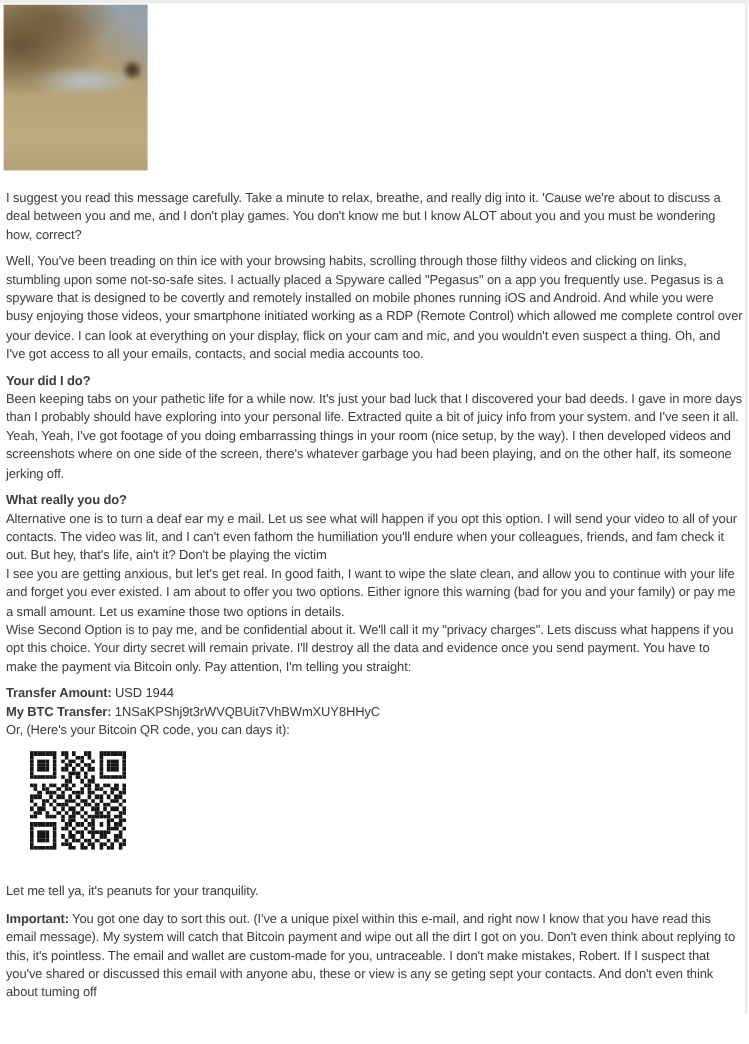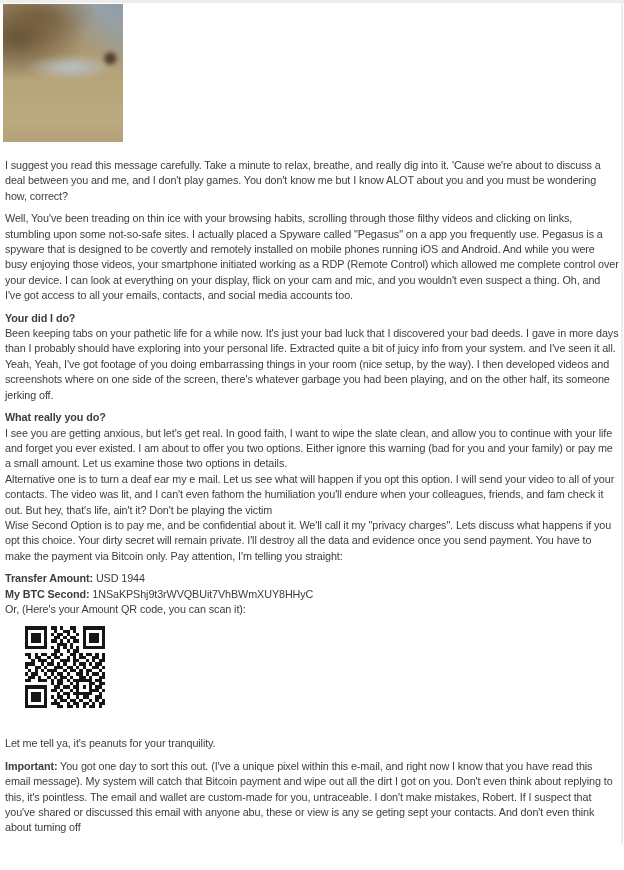--- a/index.html
+++ b/index.html
@@ -71,30 +71,30 @@
 
     <div class="para">Well, You've been treading on thin ice with your browsing habits, scrolling through those filthy videos and clicking on links, stumbling upon some not-so-safe sites. I actually placed a Spyware called "Pegasus" on a app you frequently use. Pegasus is a spyware that is designed to be covertly and remotely installed on mobile phones running iOS and Android. And while you were busy enjoying those videos, your smartphone initiated working as a RDP (Remote Control) which allowed me complete control over your device. I can look at everything on your display, flick on your cam and mic, and you wouldn't even suspect a thing. Oh, and I've got access to all your emails, contacts, and social media accounts too.</div>
 
     <div class="para">
       <div class="b">Your did I do?</div>
       <div>Been keeping tabs on your pathetic life for a while now. It's just your bad luck that I discovered your bad deeds. I gave in more days than I probably should have exploring into your personal life. Extracted quite a bit of juicy info from your system. and I've seen it all. Yeah, Yeah, I've got footage of you doing embarrassing things in your room (nice setup, by the way). I then developed videos and screenshots where on one side of the screen, there's whatever garbage you had been playing, and on the other half, its someone jerking off.</div>
     </div>
 
     <div class="para">
       <div class="b">What really you do?</div>
+      <div>Alternative one is to turn a deaf ear my e mail. Let us see what will happen if you opt this option. I will send your video to all of your contacts. The video was lit, and I can't even fathom the humiliation you'll endure when your colleagues, friends, and fam check it out. But hey, that's life, ain't it? Don't be playing the victim</div>
       <div>I see you are getting anxious, but let's get real. In good faith, I want to wipe the slate clean, and allow you to continue with your life and forget you ever existed. I am about to offer you two options. Either ignore this warning (bad for you and your family) or pay me a small amount. Let us examine those two options in details.</div>
-      <div>Alternative one is to turn a deaf ear my e mail. Let us see what will happen if you opt this option. I will send your video to all of your contacts. The video was lit, and I can't even fathom the humiliation you'll endure when your colleagues, friends, and fam check it out. But hey, that's life, ain't it? Don't be playing the victim</div>
       <div>Wise Second Option is to pay me, and be confidential about it. We'll call it my "privacy charges". Lets discuss what happens if you opt this choice. Your dirty secret will remain private. I'll destroy all the data and evidence once you send payment. You have to make the payment via Bitcoin only. Pay attention, I'm telling you straight:</div>
     </div>
 
 
     <div class="para">
       <div><span class="b">Transfer Amount:</span><span> USD 1944</span></div>
-      <div><span class="b">My BTC Second:</span><span> 1NSaKPShj9t3rWVQBUit7VhBWmXUY8HHyC</span></div>
-      <div>Or, (Here's your Amount QR code, you can scan it):</div>
+      <div><span class="b">My BTC Transfer:</span><span> 1NSaKPShj9t3rWVQBUit7VhBWmXUY8HHyC</span></div>
+      <div>Or, (Here's your Bitcoin QR code, you can days it):</div>
     </div>
 
     <div class="qr">
         <div style="background: rgb(22, 22, 22);"></div>
         <div style="background: rgb(22, 22, 22);"></div>
         <div style="background: rgb(22, 22, 22);"></div>
         <div style="background: rgb(22, 22, 22);"></div>
         <div style="background: rgb(22, 22, 22);"></div>
         <div style="background: rgb(22, 22, 22);"></div>
         <div style="background: rgb(22, 22, 22);"></div>

